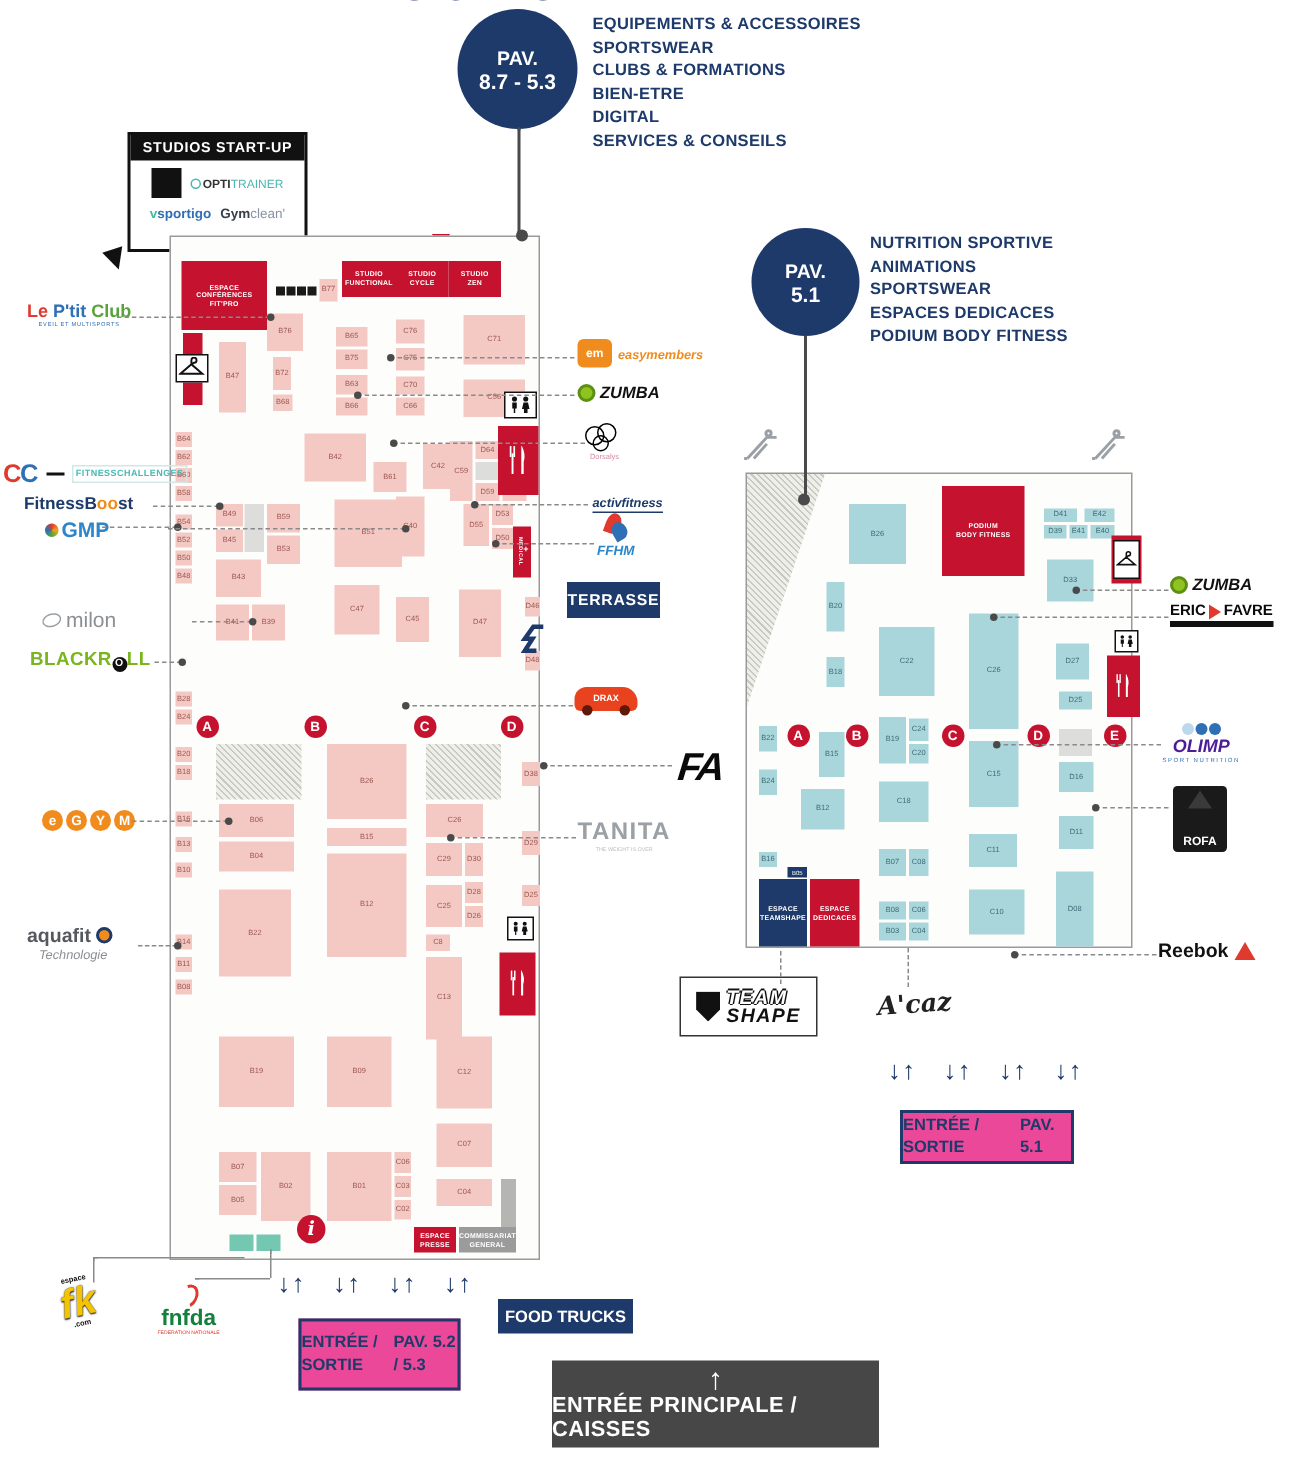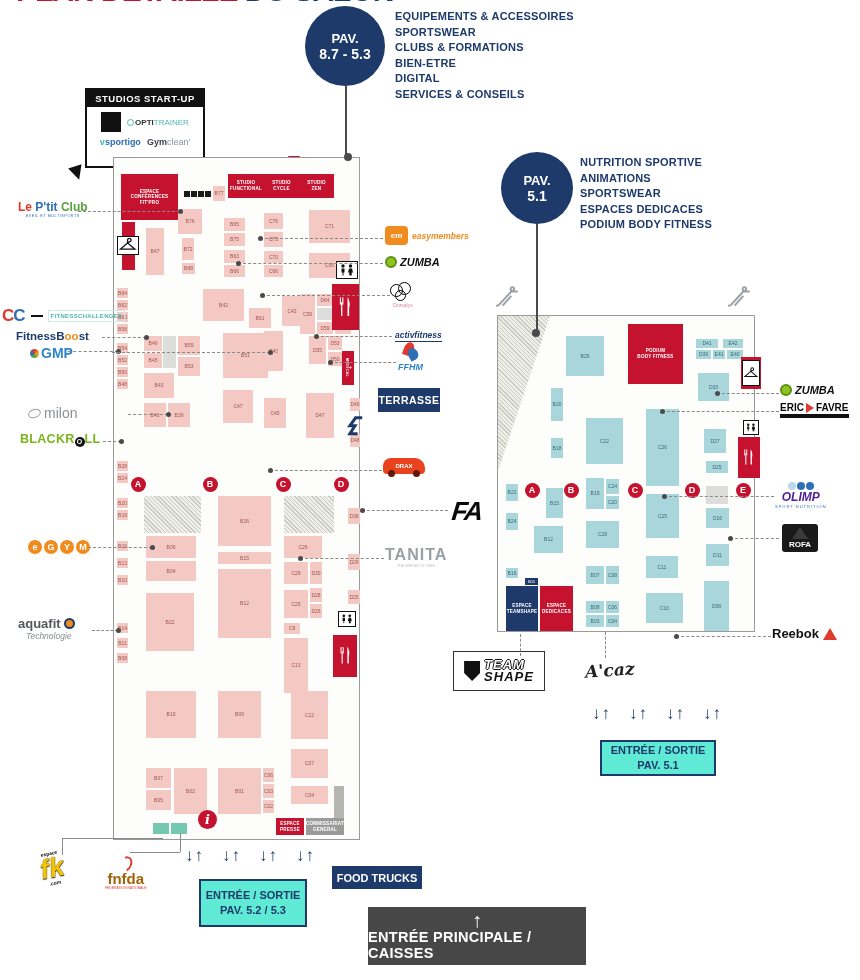--- a/index.html
+++ b/index.html
@@ -85,22 +85,22 @@
   
   .ln-h{position:absolute;height:0;border-top:1.2px dashed #8a8a8a;}
   .ln-v{position:absolute;width:0;border-left:1.2px dashed #8a8a8a;}
   .ln-solid{border-top-style:solid;border-left-style:solid;border-color:#8a8a8a;}
   .ln-solid2{border-top-style:solid;border-left-style:solid;border-top-width:2px;border-left-width:2px;border-color:#4a4a4a;}
   .ldot{position:absolute;border-radius:50%;background:#4a4a4a;}
 
   
   .terrasse{left:378px;top:388px;width:62px;height:24px;background:#1d3a6a;color:#fff;font-weight:900;
             font-size:10.5px;display:flex;align-items:center;justify-content:center;letter-spacing:.5px;}
-  .entr-box{position:absolute;background:#5eead4;border:2px solid #1d3a6a;color:#1d3a6a;font-weight:900;
-            display:flex;flex-direction:column;align-items:center;justify-content:center;font-size:11px;line-height:15px;}
+  .entr-box{position:absolute;background:#ec4899;border:2px solid #1d3a6a;color:#1d3a6a;font-weight:900;
+            display:flex;flex-direction:row;align-items:center;justify-content:center;font-size:11px;line-height:15px;}
   .e52{left:199px;top:879px;width:108px;height:48px;}
   .e51{left:600px;top:740px;width:116px;height:36px;}
   .foodtrucks{left:332px;top:866px;width:90px;height:23px;background:#1d3a6a;color:#fff;font-weight:900;
               font-size:11px;display:flex;align-items:center;justify-content:center;}
   .mainent{left:368px;top:907px;width:218px;height:58px;background:#474747;color:#fff;display:flex;
            flex-direction:column;align-items:center;justify-content:center;}
   .mainent .arr{font-size:20px;font-weight:900;line-height:18px;}
   .mainent .txt{font-size:14.5px;font-weight:900;letter-spacing:.3px;}
   .arrowpair{position:absolute;color:#1d3a6a;font-weight:900;font-size:17px;letter-spacing:1px;}
 
@@ -164,42 +164,42 @@
   .ericfavre{left:780px;top:402px;text-align:center;}
   .ericfavre .l1{font-size:10px;font-weight:900;color:#0a0a0a;display:flex;align-items:center;gap:2px;}
   .ericfavre .tri{width:0;height:0;border-top:5px solid transparent;border-bottom:5px solid transparent;border-left:8px solid #e03a2f;}
   .ericfavre .bar{height:4px;background:#111;margin-top:1px;}
   .olimp{left:775px;top:482px;text-align:center;}
   .olimp .dots{display:flex;gap:1px;justify-content:center;}
   .olimp .dots i{width:8px;height:8px;border-radius:50%;background:#2e6fb5;}
   .olimp .dots i:first-child{background:#bcd8ee;}
   .olimp .l1{font-size:12px;font-weight:900;font-style:italic;color:#4c1d95;}
   .olimp .l2{font-size:4px;color:#2e6fb5;letter-spacing:1px;}
-  .rofa{left:782px;top:524px;width:36px;height:28px;background:#1a1a1a;border-radius:3px;color:#fff;
+  .rofa{left:782px;top:524px;width:36px;height:44px;background:#1a1a1a;border-radius:3px;color:#fff;
         font-size:8px;font-weight:900;display:flex;align-items:flex-end;justify-content:center;padding-bottom:3px;position:absolute;}
   .rofa::before{content:"";position:absolute;top:3px;width:0;height:0;border-left:8px solid transparent;
                 border-right:8px solid transparent;border-bottom:12px solid #3a3a3a;}
   .reebok{left:772px;top:626px;display:flex;align-items:center;gap:4px;font-size:13px;font-weight:bold;color:#111;}
   .reebok .delta{width:0;height:0;border-left:7px solid transparent;border-right:7px solid transparent;border-bottom:12px solid #e03a2f;}
   .teamshape{left:453px;top:651px;width:92px;height:40px;background:#fff;border:1.5px solid #333;
              display:flex;align-items:center;justify-content:center;gap:4px;position:absolute;}
   .ts-shield{width:16px;height:20px;background:#111;clip-path:polygon(0 0,100% 0,100% 60%,50% 100%,0 60%);}
   .ts-tx{font-style:italic;font-weight:900;color:#111;line-height:12px;font-size:13px;letter-spacing:1px;}
   .ts-tx .outline{color:#fff;text-shadow:-1px 0 #111,1px 0 #111,0 -1px #111,0 1px #111;}
   .acaz{left:585px;top:660px;font-family:"DejaVu Serif",serif;font-style:italic;font-weight:bold;
         font-size:17px;color:#222;transform:rotate(-4deg);}
   .fklogo{left:40px;top:850px;transform:rotate(-12deg);text-align:center;}
   .fklogo .top{font-size:5px;font-weight:bold;color:#111;}
   .fklogo .big{font-size:27px;font-weight:900;font-style:italic;color:#f5c400;
                text-shadow:0 0 1px #333,0 1px 1px #333;line-height:24px;}
   .fklogo .bot{font-size:5px;font-weight:bold;color:#111;}
   .fnfda{left:105px;top:856px;text-align:center;}
   .fnfda .swirl{width:12px;height:16px;border:2.5px solid #e03a2f;border-left-color:transparent;
                 border-bottom-color:transparent;border-radius:50%;margin:0 auto;transform:rotate(25deg);}
-  .fnfda .tx{font-size:15px;font-weight:900;color:#a16207;line-height:14px;}
+  .fnfda .tx{font-size:15px;font-weight:900;color:#15803d;line-height:14px;}
   .fnfda .tag{font-size:3.4px;color:#e03a2f;}
 </style>
 </head>
 <body>
 
 <div id="canvas">
 
   <div class="title-clip">
     <div class="title-in"><span class="t-red">PLAN DETAILLE </span><span class="t-navy">DU SALON</span></div>
   </div>

